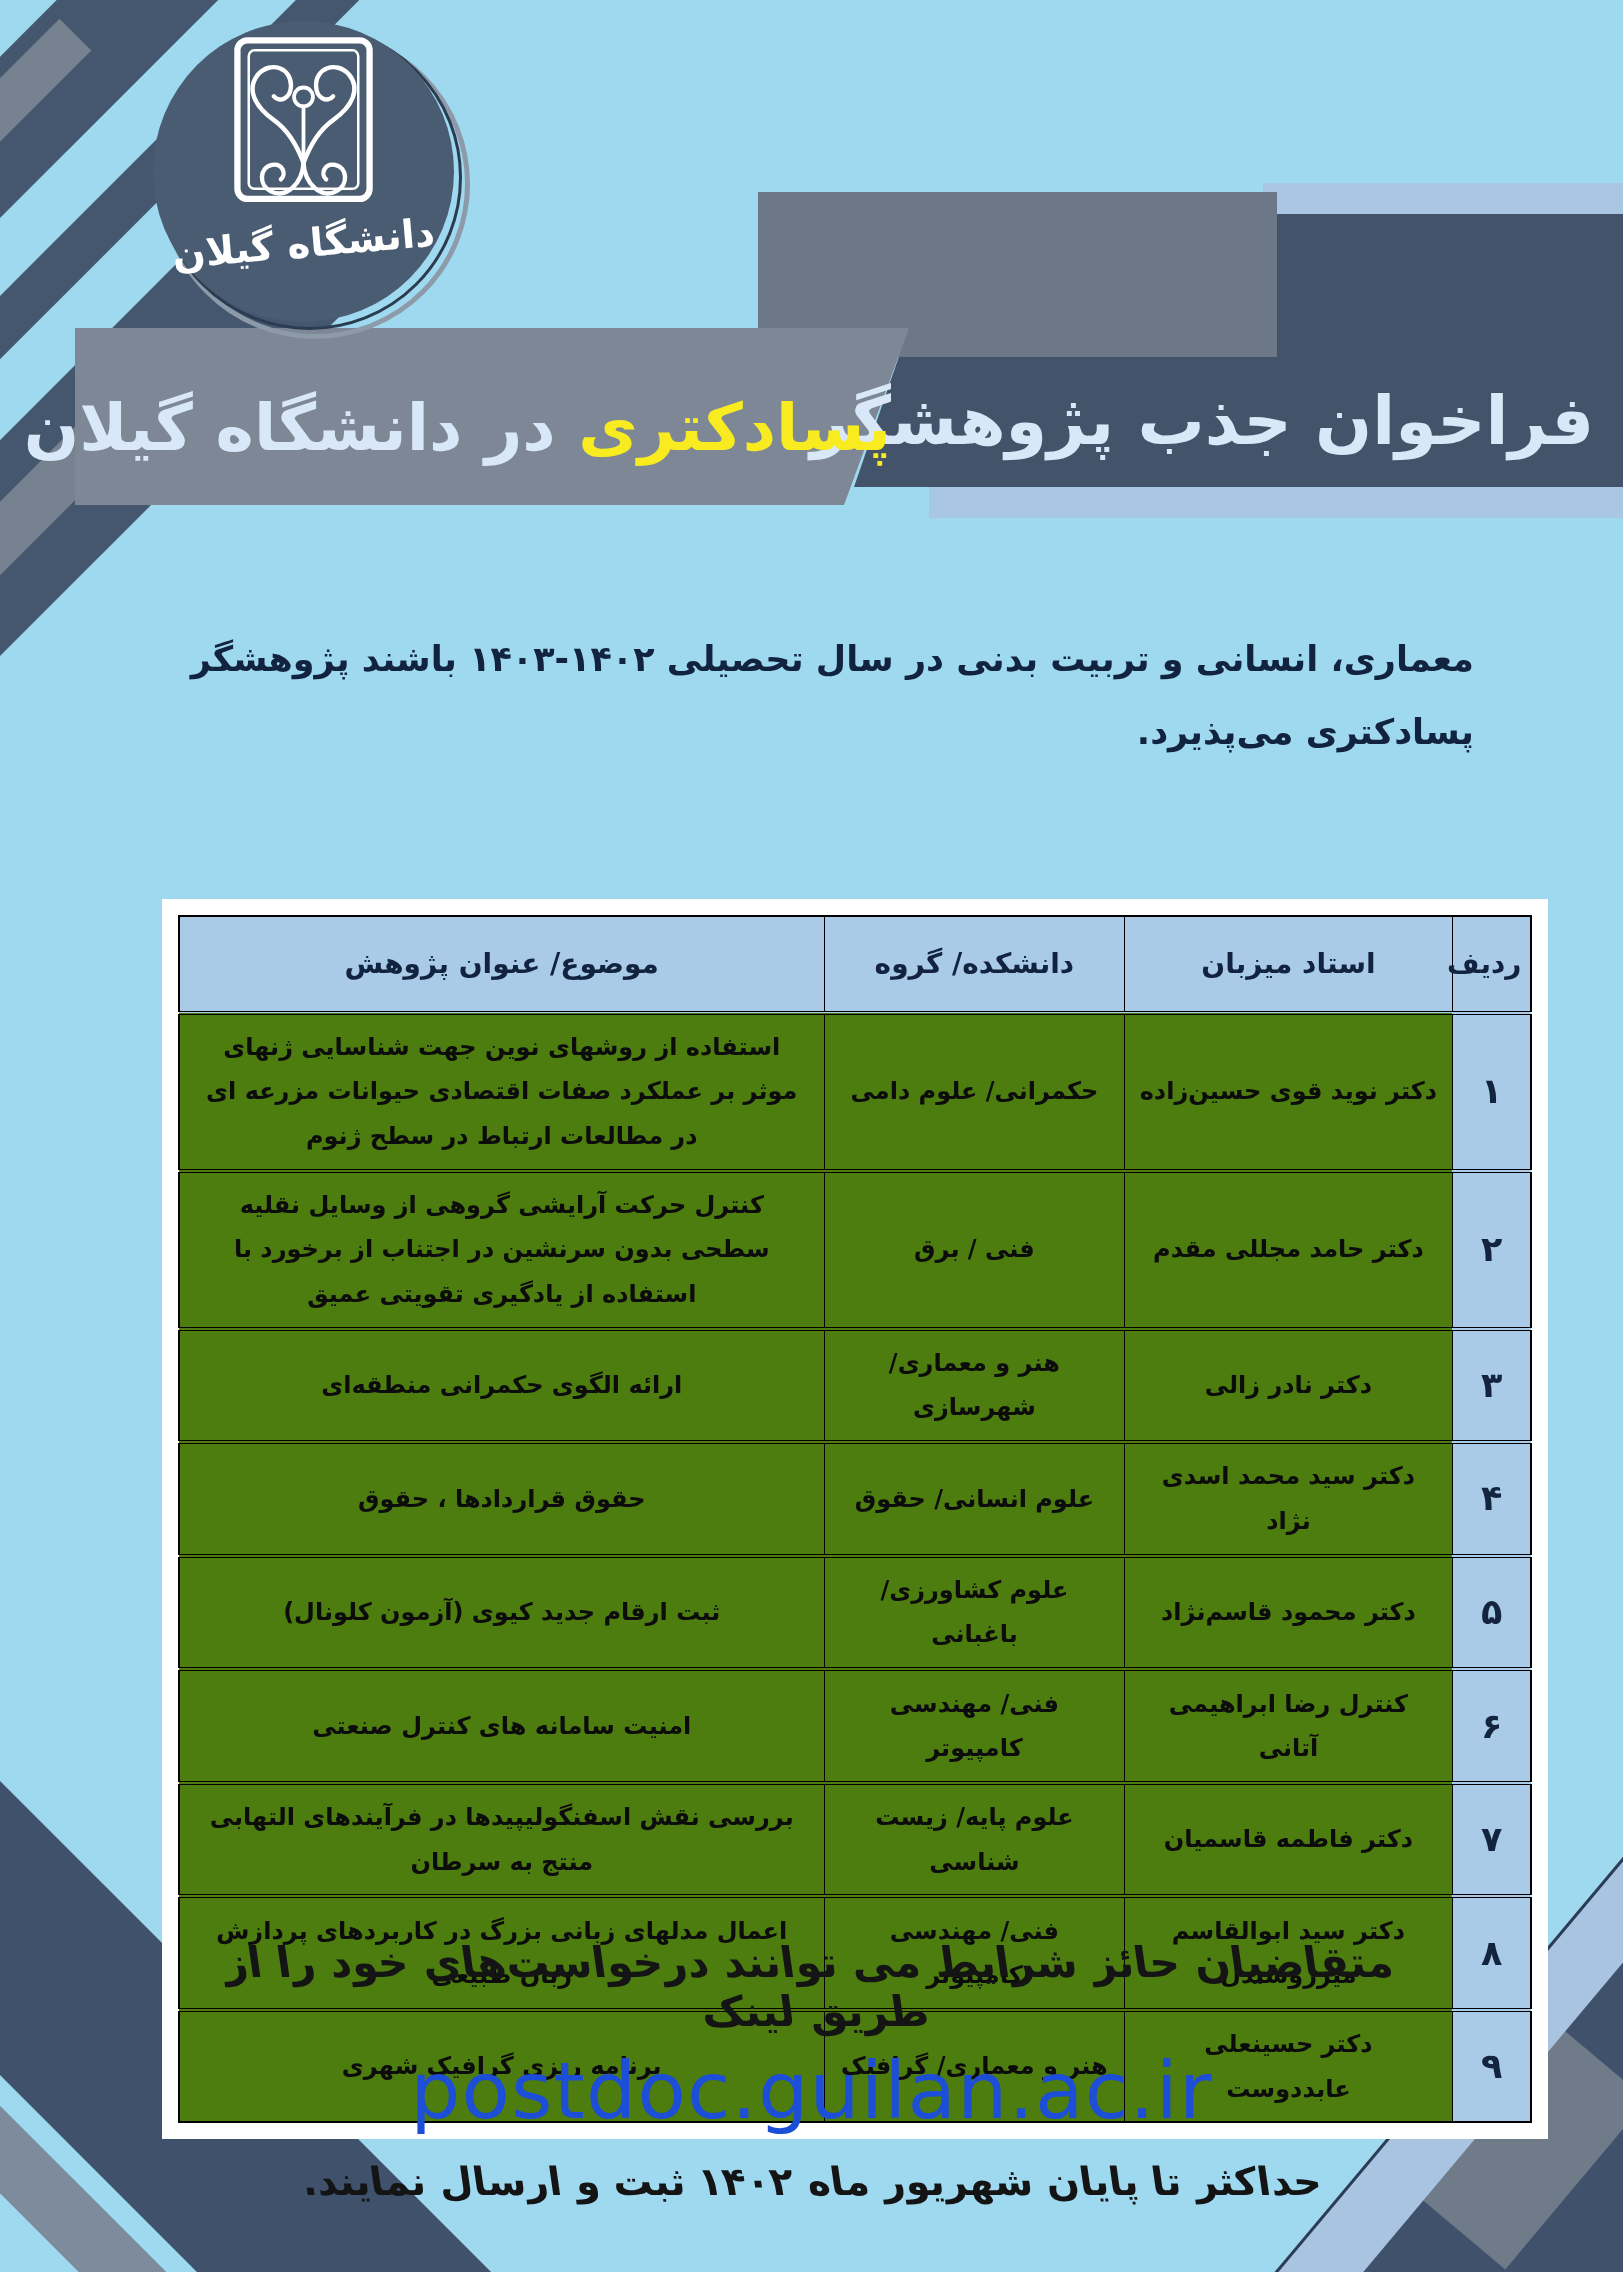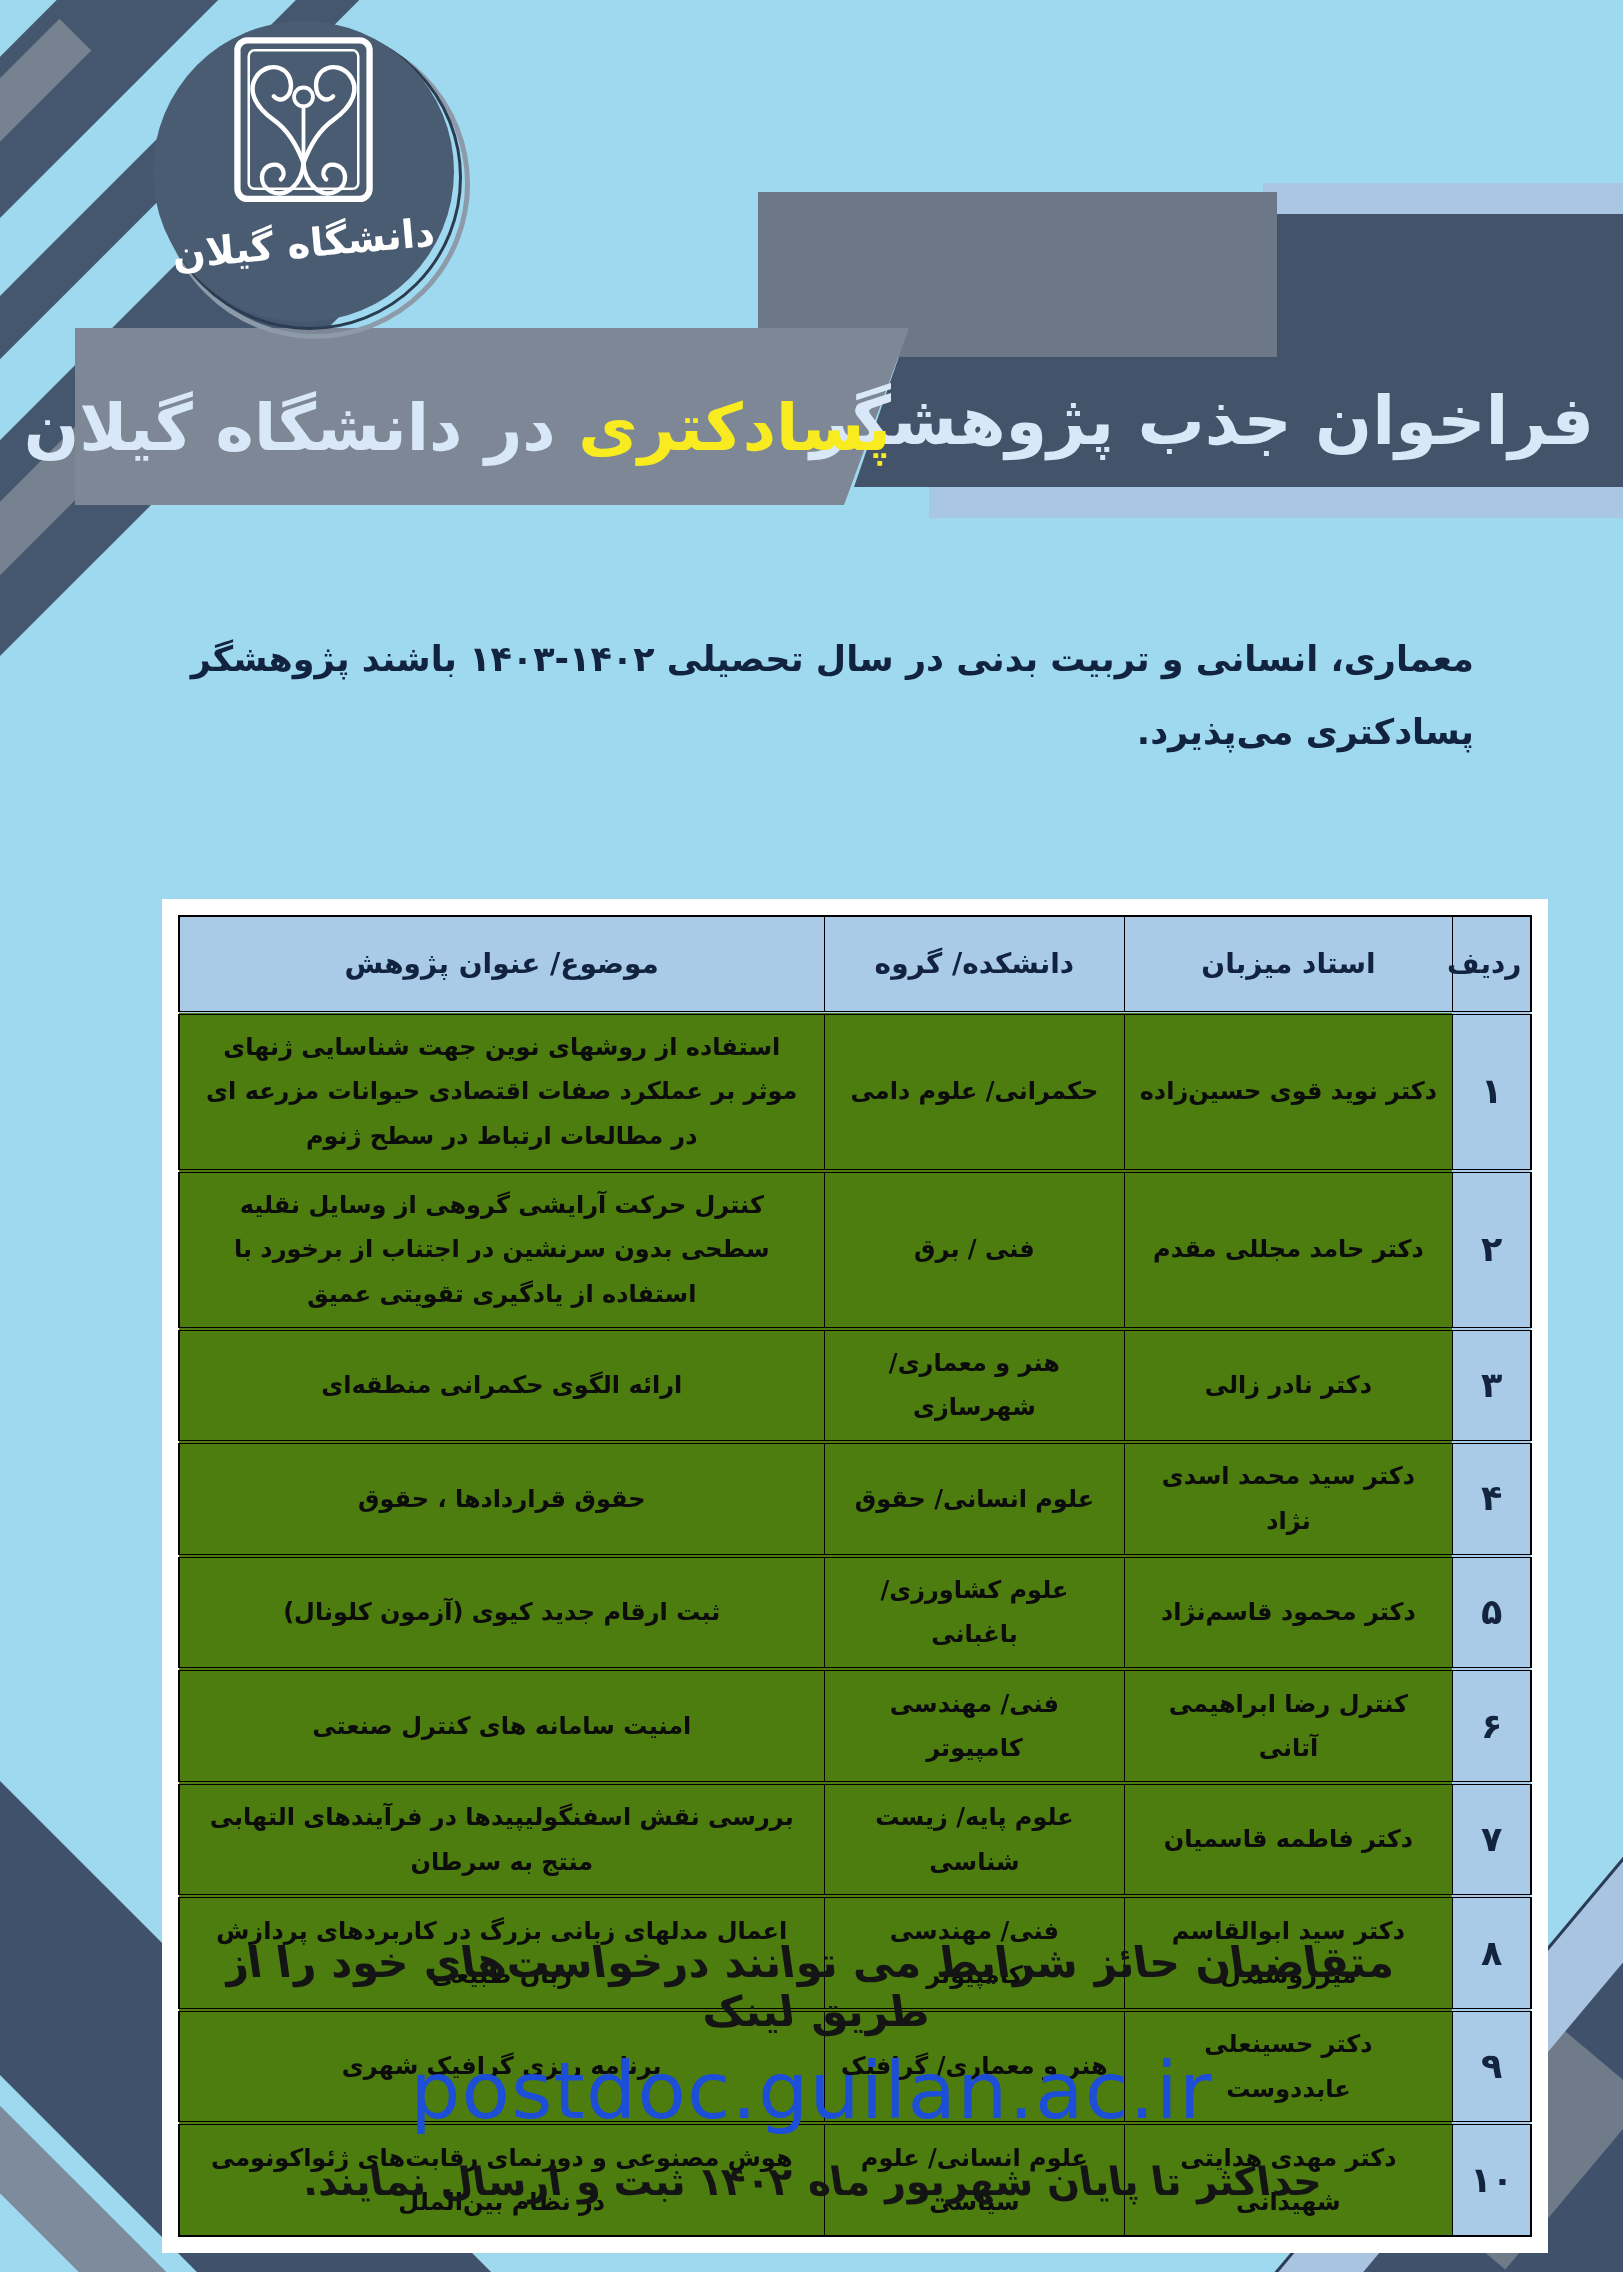--- a/index.html
+++ b/index.html
@@ -183,26 +183,20 @@
           <td>دکتر سید ابوالقاسم میرروشندل</td>
           <td>فنی/ مهندسی کامپیوتر</td>
           <td>اعمال مدلهای زبانی بزرگ در کاربردهای پردازش زبان طبیعی</td>
         </tr>
         <tr>
           <td class="num">۹</td>
           <td>دکتر حسینعلی عابددوست</td>
           <td>هنر و معماری/ گرافیک</td>
           <td>برنامه ریزی گرافیک شهری</td>
         </tr>
-        <tr>
-          <td class="num">۱۰</td>
-          <td>دکتر مهدی هدایتی شهیدانی</td>
-          <td>علوم انسانی/ علوم سیاسی</td>
-          <td>هوش مصنوعی و دورنمای رقابت‌های ژئواکونومی در نظام بین‌الملل</td>
-        </tr>
       </tbody>
   </table>
 </div>
 
 <div class="abs z30" id="footer">
   <div class="fa1">متقاضیان حائز شرایط می توانند درخواست‌های خود را از طریق لینک</div>
   <div class="url">postdoc.guilan.ac.ir</div>
   <div class="fa2">حداکثر تا پایان شهریور ماه ۱۴۰۲ ثبت و ارسال نمایند.</div>
 </div>
 

